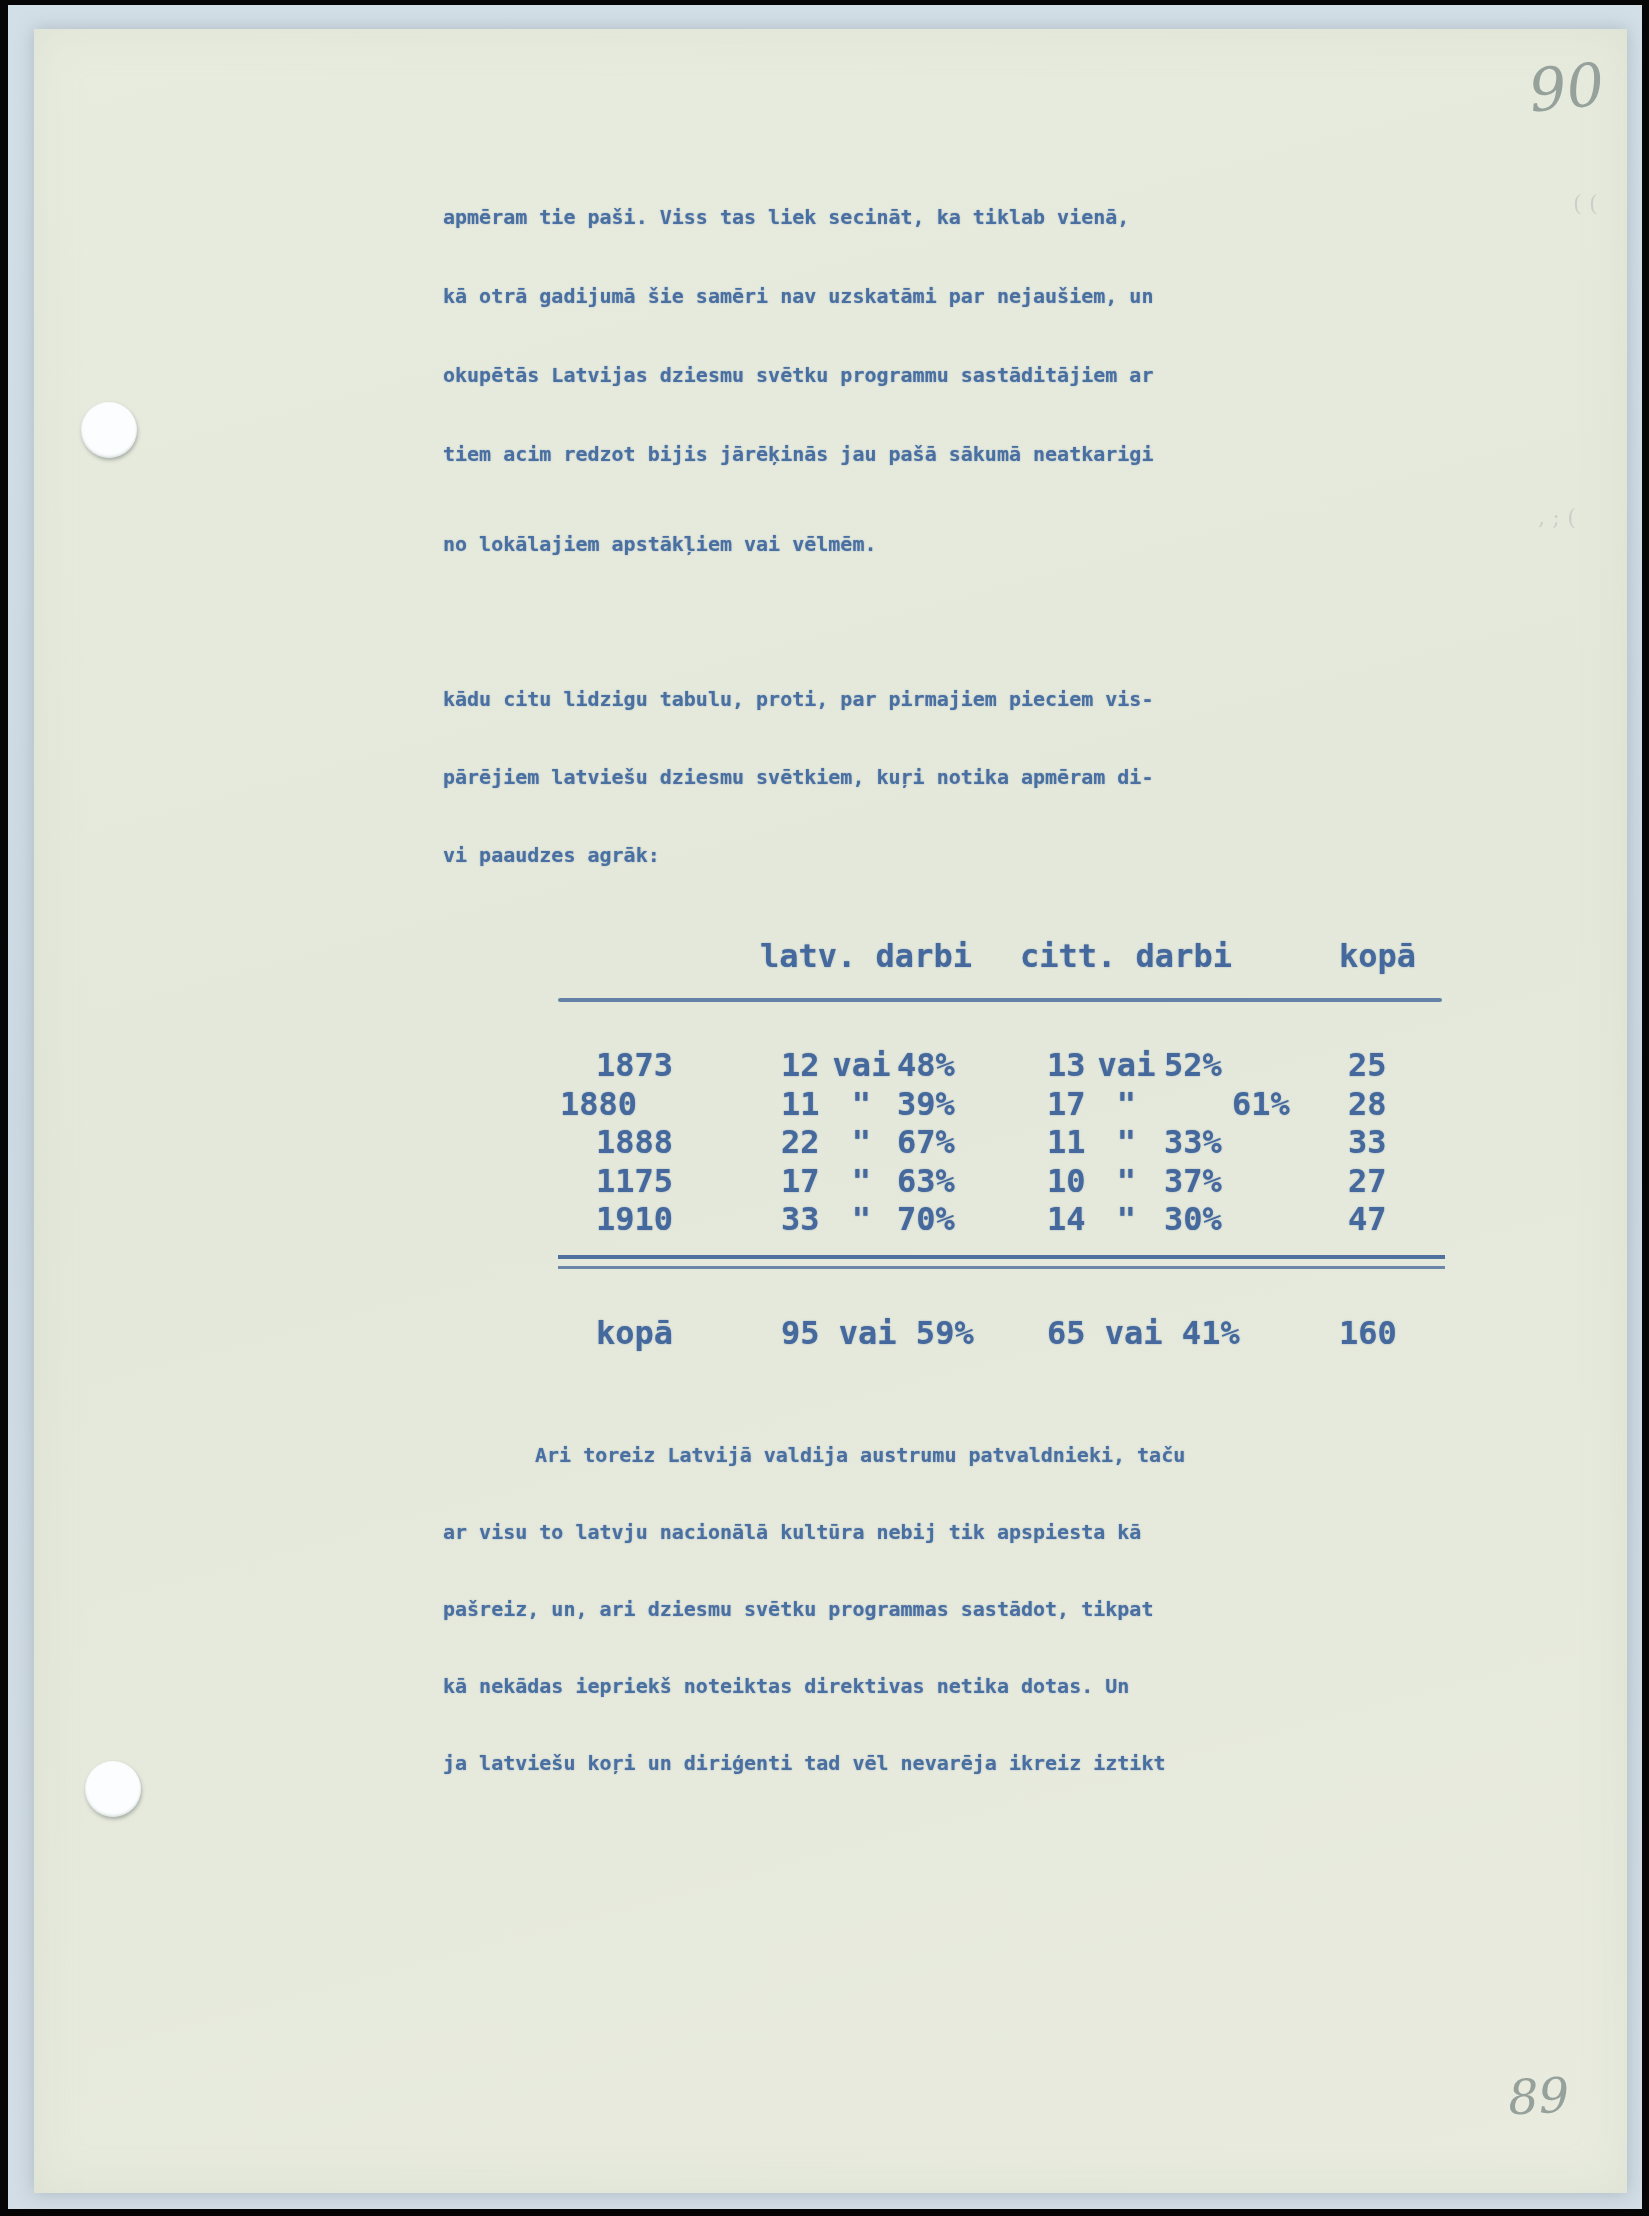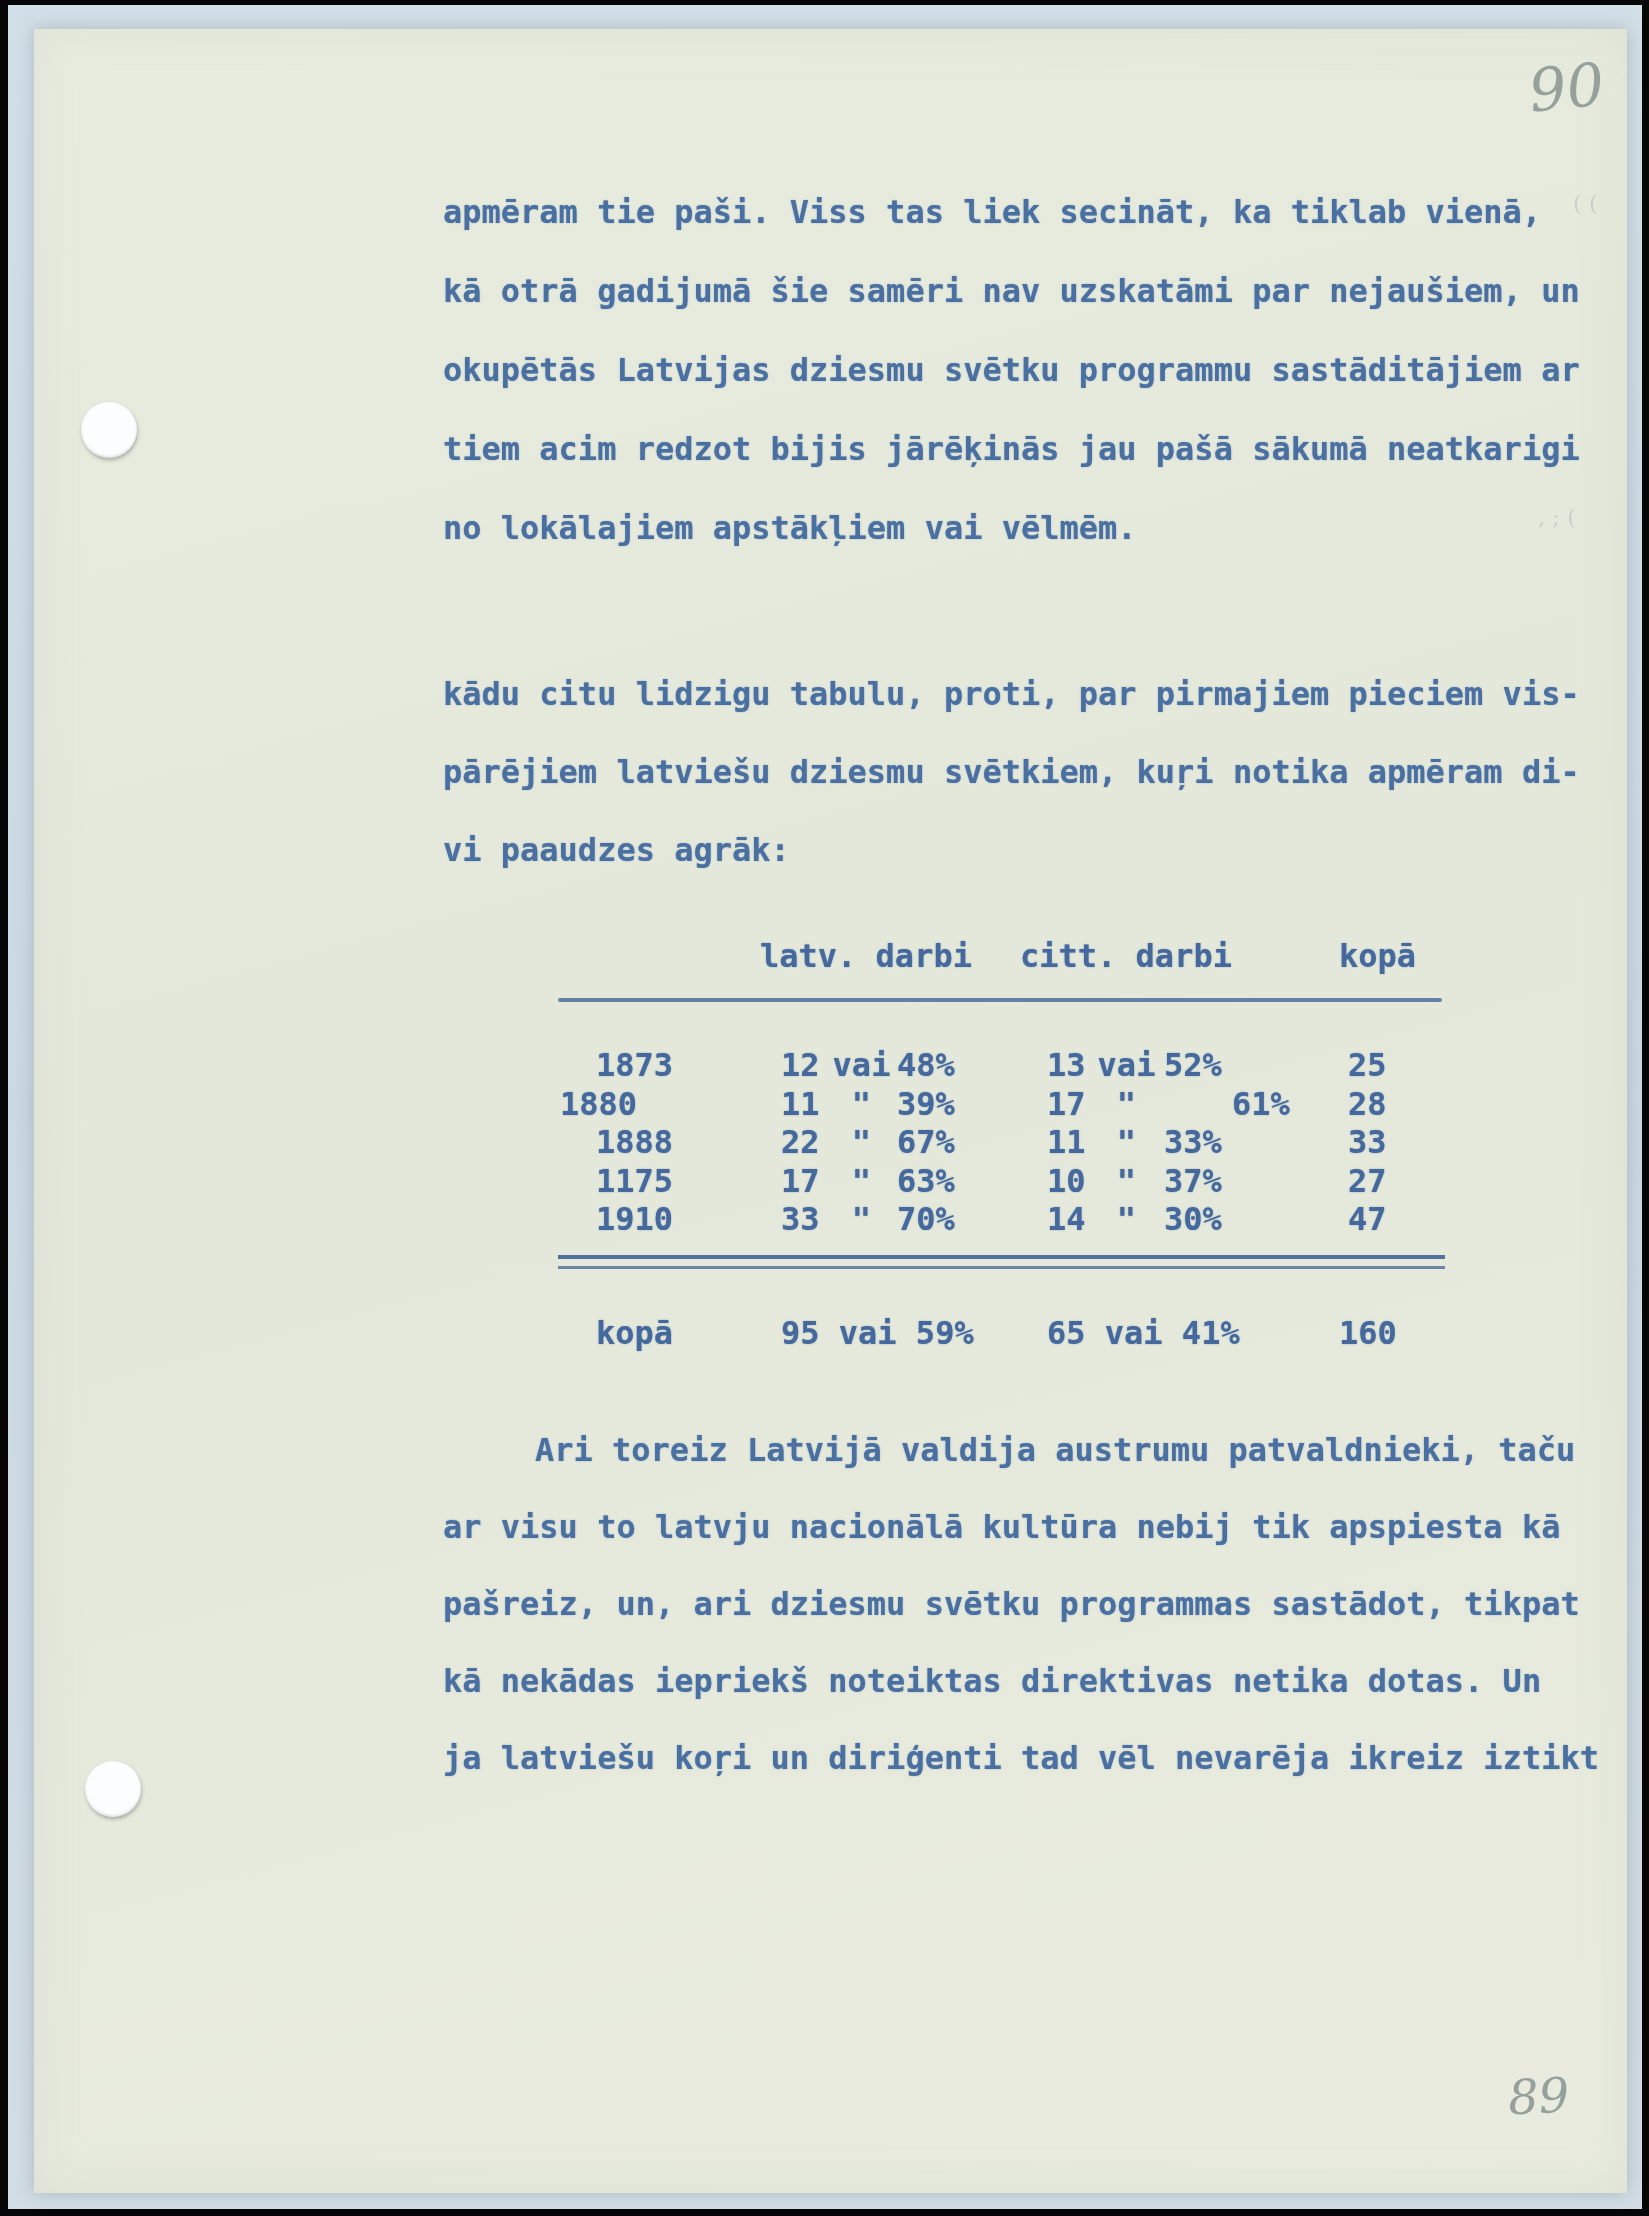--- a/index.html
+++ b/index.html
@@ -3,22 +3,22 @@
 <meta charset="utf-8">
 <style>
   html,body{margin:0;padding:0;background:#060606;}
   #stage{position:relative;width:1649px;height:2216px;background:#060606;overflow:hidden;
          font-family:"DejaVu Sans Mono", monospace;}
   #backing{position:absolute;left:7.5px;top:4.5px;width:1634px;height:2204px;
            background:linear-gradient(180deg,#d3dfe7 0%,#cdd9e2 50%,#d2dde5 100%);}
   #paper{position:absolute;left:34px;top:29px;width:1593px;height:2164px;
          background:linear-gradient(165deg,#e8ecdf 0%,#e4e8da 45%,#e8ebde 100%);
          box-shadow:0 0 16.6px rgba(100,115,125,0.35), inset 0 0 45px rgba(190,200,180,0.25);}
-  .line{position:absolute;white-space:pre;font-weight:bold;font-size:32px;line-height:1.1;
-        color:#4a70a2;text-shadow:0 0 1.5px rgba(60,100,160,0.55);}
+  .line{position:absolute;white-space:pre;font-weight:bold;font-size:20px;line-height:1.1;
+        color:#4a70a2;text-shadow:0 0 1.5px rgba(60,100,160,0.55);margin-top:11px;}
   .tcell{position:absolute;white-space:pre;font-weight:bold;font-size:32px;line-height:1.1;
          color:#45699d;text-shadow:0 0 1.5px rgba(55,95,155,0.6);}
   .sep{width:63px;text-align:center;}
   .rule1{position:absolute;left:558px;top:998px;width:884px;height:3.8px;
          background:rgba(58,95,150,0.75);border-radius:2.3px;}
   .rule2{position:absolute;left:558px;top:1255px;width:887px;height:6.8px;
          border-top:4.5px solid rgba(55,92,148,0.85);border-bottom:3px solid rgba(55,92,148,0.7);}
   .hole{position:absolute;width:56px;height:56px;border-radius:50%;
         background:#fbfdff;box-shadow:0.8px 2.3px 3.8px rgba(120,130,122,0.55), inset 0 -1.5px 2.3px rgba(200,210,205,0.6);}
   .pencil{position:absolute;color:#96a19b;font-family:"DejaVu Serif", serif;font-style:italic;
@@ -36,21 +36,21 @@
   <div class="hole" style="left:81px;top:402px;"></div>
   <div class="hole" style="left:85px;top:1761px;"></div>
 
   <div class="pencil" style="left:1529px;top:53px;font-size:59px;transform:rotate(-6deg);">90</div>
   <div class="pencil" style="left:1508px;top:2068px;font-size:48px;transform:rotate(-3deg);">89</div>
 
   <div class="line" style="left:443px;top:195px;">apmēram tie paši. Viss tas liek secināt, ka tiklab vienā,</div>
   <div class="line" style="left:443px;top:274px;">kā otrā gadijumā šie samēri nav uzskatāmi par nejaušiem, un</div>
   <div class="line" style="left:443px;top:353px;">okupētās Latvijas dziesmu svētku programmu sastāditājiem ar</div>
   <div class="line" style="left:443px;top:432px;">tiem acim redzot bijis jārēķinās jau pašā sākumā neatkarigi</div>
-  <div class="line" style="left:443px;top:511px;">no lokālajiem apstākļiem vai vēlmēm.</div>
+  <div class="line" style="left:443px;top:522px;">no lokālajiem apstākļiem vai vēlmēm.</div>
 
   <div class="line" style="left:443px;top:677px;">kādu citu lidzigu tabulu, proti, par pirmajiem pieciem vis-</div>
   <div class="line" style="left:443px;top:755px;text-align:right;">pārējiem latviešu dziesmu svētkiem, kuŗi notika apmēram di-</div>
   <div class="line" style="left:443px;top:833px;">vi paaudzes agrāk:</div>
 
   <div class="tcell" style="left:760px;top:939px;">latv. darbi</div>
   <div class="tcell" style="left:1020px;top:939px;">citt. darbi</div>
   <div class="tcell" style="left:1339px;top:939px;">kopā</div>
   <div class="rule1"></div>
 

